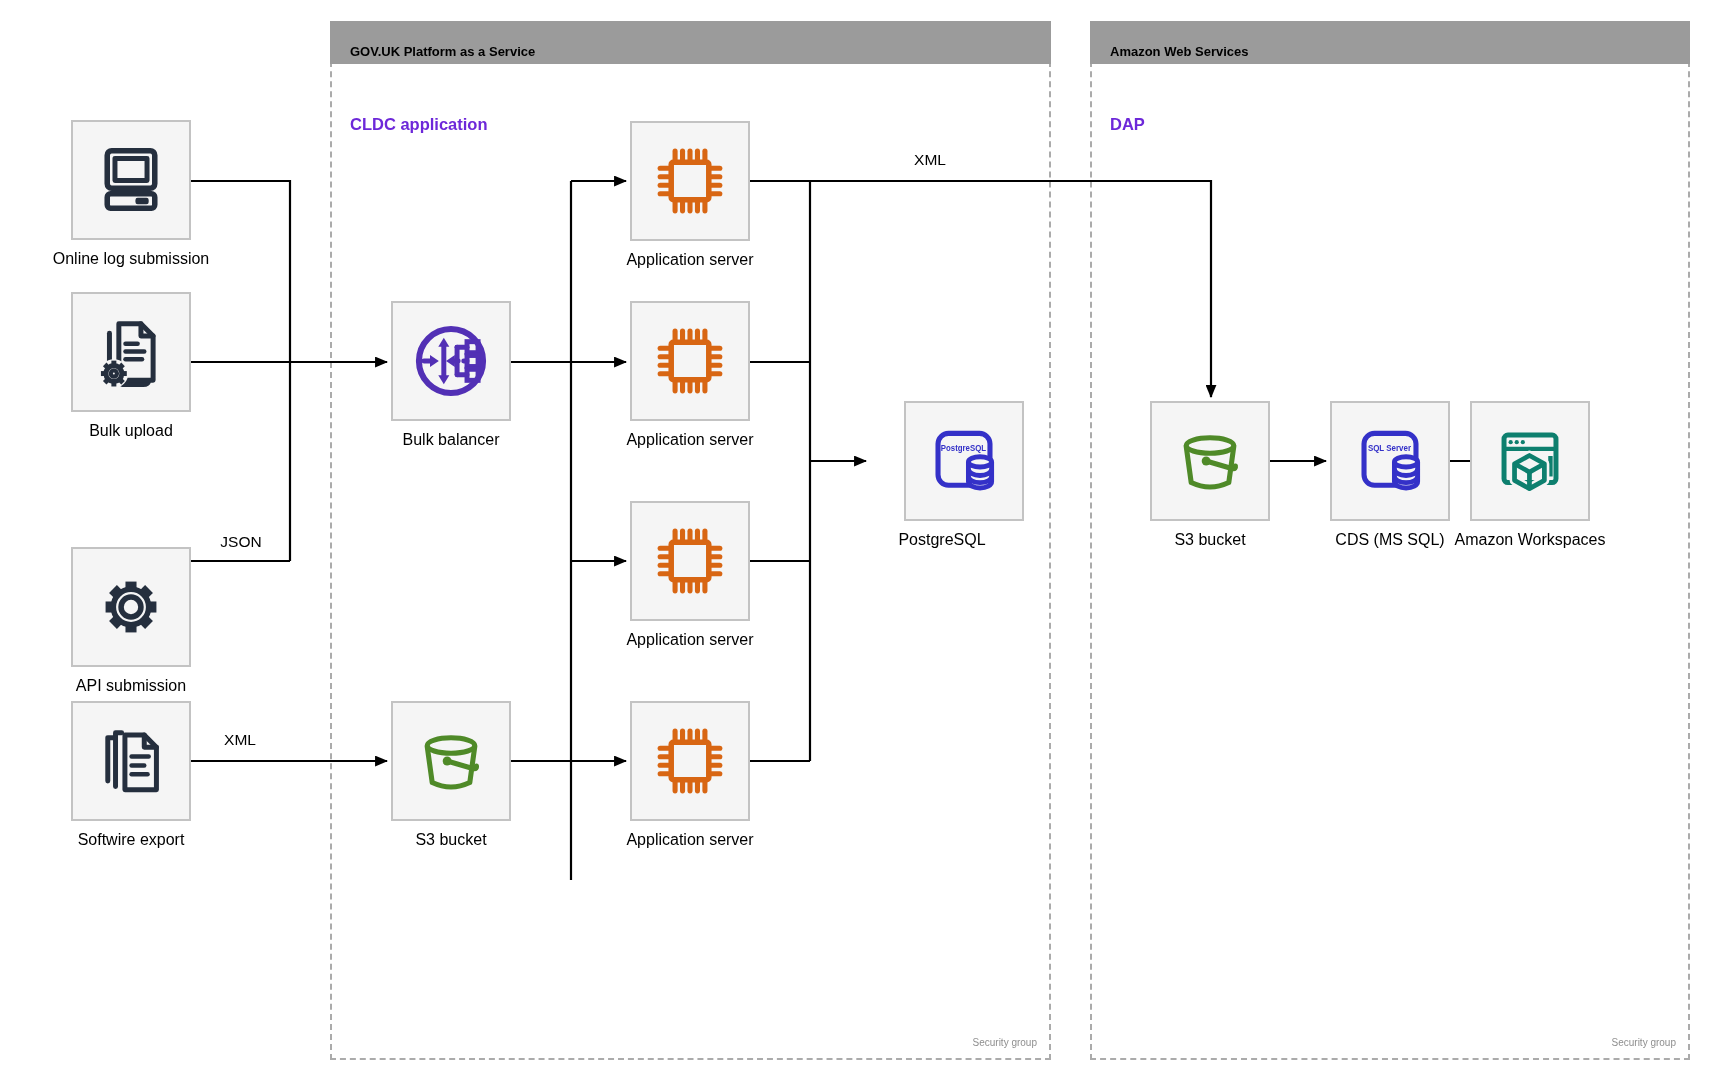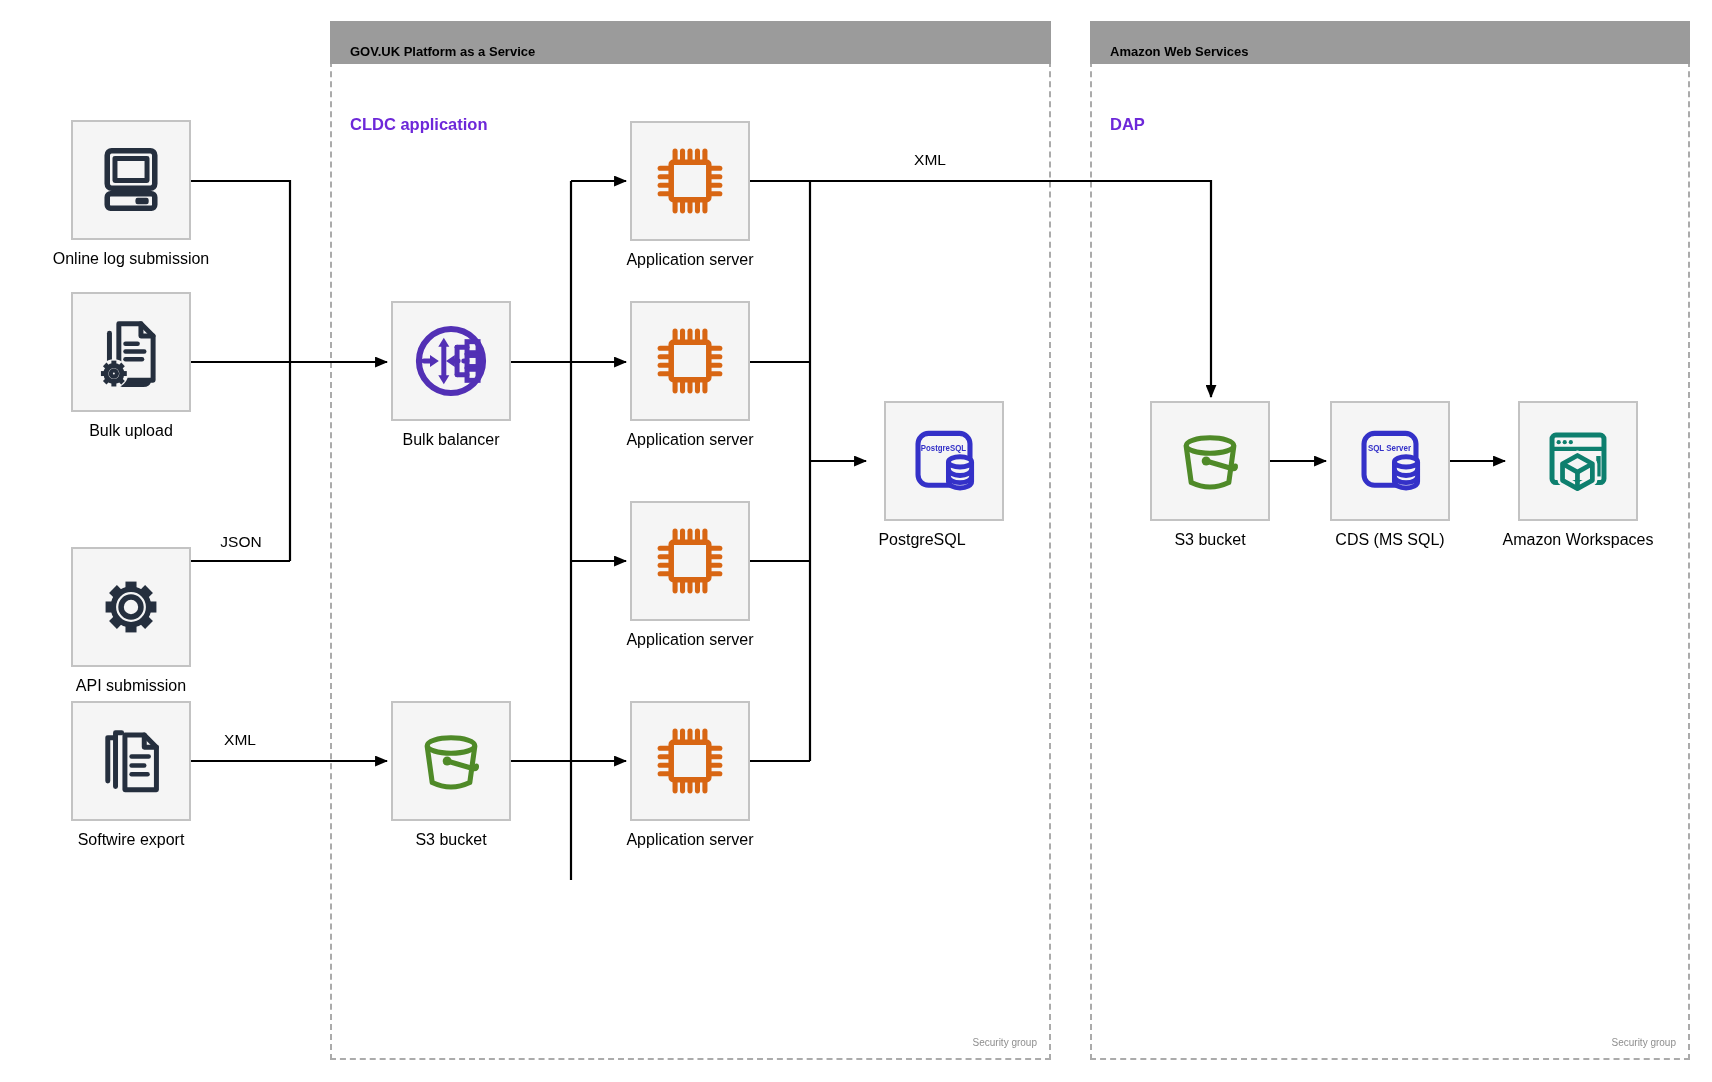--- a/index.html
+++ b/index.html
@@ -311,21 +311,21 @@
 
   <div class="node" style="left:630px;top:701px;">
     <div class="box">
       <svg class="ic" viewBox="0 0 76 76">
           <use href="#sym-chip"></use>
         </svg>
     </div>
     <div class="lbl">Application server</div>
   </div>
 
-  <div class="node" style="left:840px;top:401px;padding-left:44px;">
+  <div class="node" style="left:860px;top:401px;padding-left:44px;">
     <div class="box">
       <svg class="ic" viewBox="0 0 76 76">
         <rect x="14.5" y="13" width="47" height="47" rx="9.5" fill="none" stroke="#3431c8" stroke-width="4.6"></rect>
         <text class="icql-text" x="37.5" y="29" font-size="8.6" fill="#3431c8" text-anchor="middle" textLength="41" lengthAdjust="spacingAndGlyphs">PostgreSQL</text>
         <path d="M42,38.8 V56.5 C42,59.9 46.7,62.4 52.5,62.4 C58.3,62.4 63,59.9 63,56.5 V38.8 Z" fill="#f5f5f5" stroke="none"></path>
         <g fill="none" stroke="#3431c8" stroke-width="4.4">
           <path d="M42,38.8 V56.5 C42,59.9 46.7,62.4 52.5,62.4 C58.3,62.4 63,59.9 63,56.5 V38.8"></path>
           <path d="M42,45.3 C42,48.6 46.7,51.1 52.5,51.1 C58.3,51.1 63,48.6 63,45.3"></path>
           <path d="M42,51.8 C42,55.1 46.7,57.6 52.5,57.6 C58.3,57.6 63,55.1 63,51.8"></path>
           <ellipse cx="52.5" cy="38.8" rx="10.5" ry="4.6" fill="#f5f5f5"></ellipse>
@@ -355,21 +355,21 @@
           <path d="M42,38.8 V56.5 C42,59.9 46.7,62.4 52.5,62.4 C58.3,62.4 63,59.9 63,56.5 V38.8"></path>
           <path d="M42,45.3 C42,48.6 46.7,51.1 52.5,51.1 C58.3,51.1 63,48.6 63,45.3"></path>
           <path d="M42,51.8 C42,55.1 46.7,57.6 52.5,57.6 C58.3,57.6 63,55.1 63,51.8"></path>
           <ellipse cx="52.5" cy="38.8" rx="10.5" ry="4.6" fill="#f5f5f5"></ellipse>
         </g>
       </svg>
     </div>
     <div class="lbl">CDS (MS SQL)</div>
   </div>
 
-  <div class="node" style="left:1518px;top:401px;text-align:center;">
+  <div class="node" style="left:1470px;top:401px;text-align:center;">
     <div class="box">
       <svg class="ic" viewBox="0 0 76 76">
           <use href="#sym-workspaces"></use>
         </svg>
     </div>
     <div class="lbl">Amazon Workspaces</div>
   </div>
 
 </div>
 

